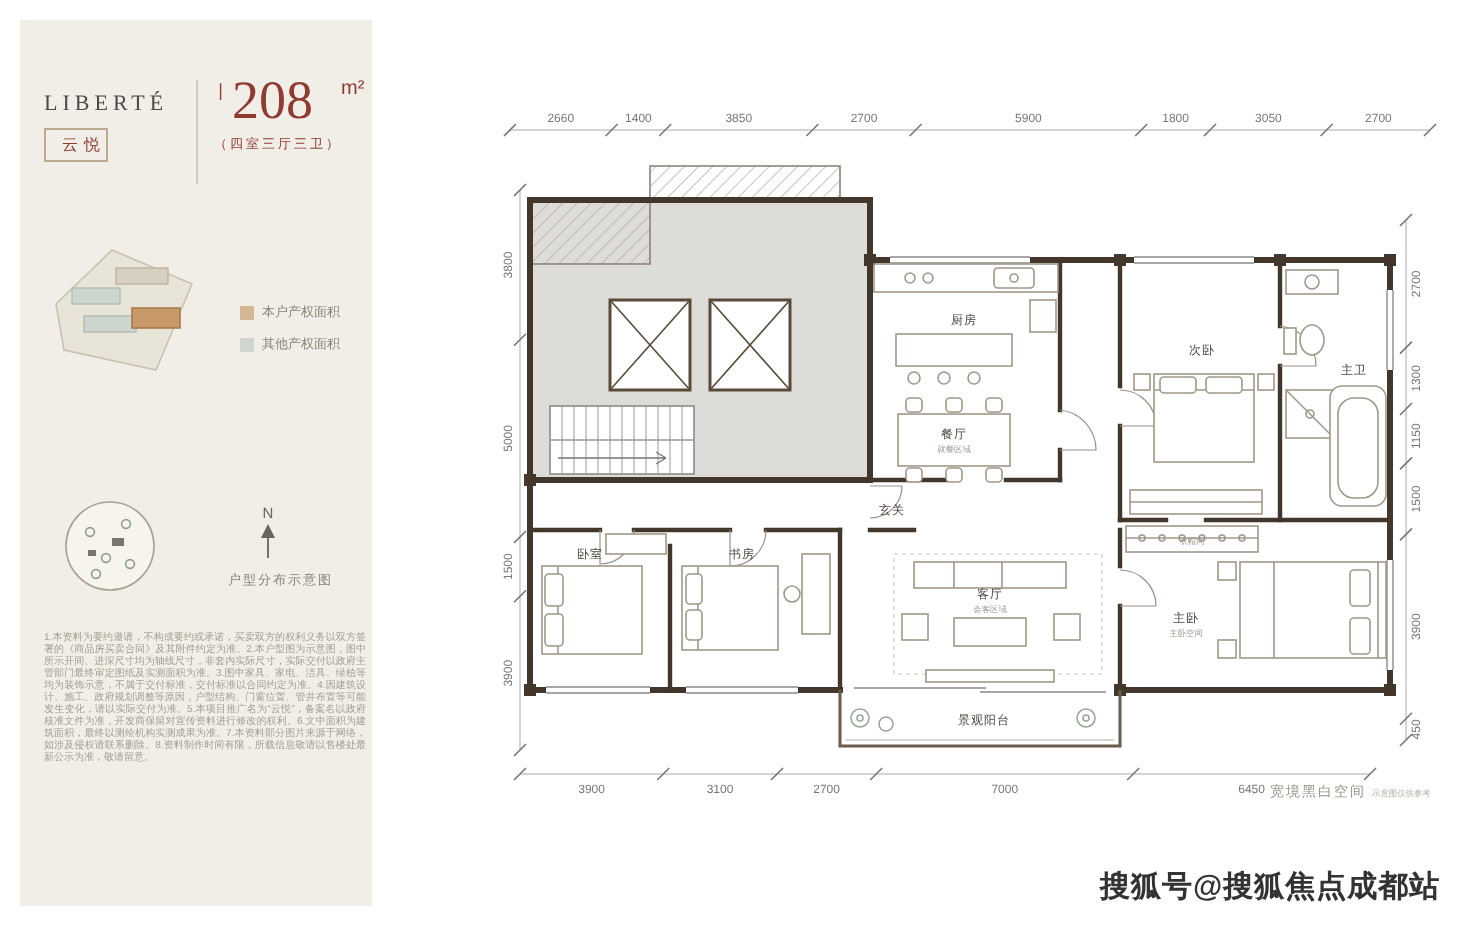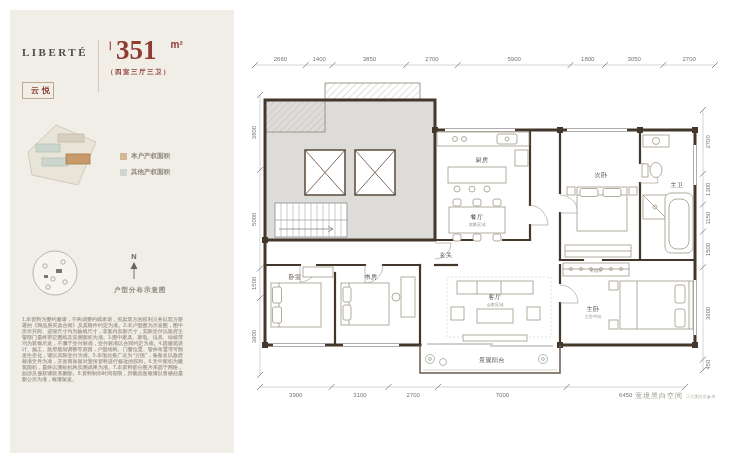--- a/index.html
+++ b/index.html
@@ -1,25 +1,25 @@
 <!DOCTYPE html>
 <html><head>
 <meta charset="utf-8">
 <style>
   html,body{margin:0;padding:0;background:#fff;}
   #page{position:relative;width:740px;height:463px;background:#ffffff;overflow:hidden;
         font-family:"Liberation Sans",sans-serif;}
   .abs{position:absolute;}
 
   
-  .sidebar{position:absolute;left:10px;top:10px;width:224px;height:443px;background:#f1eee7;font-weight:bold;}
+  .sidebar{position:absolute;left:10px;top:10px;width:176px;height:443px;background:#f1eee7;}
   .brand{left:12px;top:36px;font-size:11px;letter-spacing:2.5px;color:#4e4c49;
          font-family:"Liberation Serif",serif;}
   .series{left:12px;top:54px;border:1px solid #bba88d;color:#8e3b32;font-size:8px;
-          letter-spacing:3px;padding:2px 0 2px 8px;margin-top:18px;}
+          letter-spacing:3px;padding:2px 0 2px 8px;}
   .vdivider{left:88px;top:30px;width:1px;height:52px;background:#d2cabb;}
   .area{left:96px;top:26px;color:#8e3b32;display:flex;align-items:flex-start;}
   .area-tick{font-size:9px;margin-top:4px;margin-right:1px;}
   .area-num{font-family:"Liberation Serif",serif;font-size:27px;line-height:28px;}
   .area-unit{font-size:10px;margin-top:3px;margin-left:14px;}
   .area-desc{left:97px;top:58px;font-size:6.5px;letter-spacing:1.5px;color:#8e3b32;}
   .legend{left:110px;top:142px;font-size:6.5px;color:#8a8478;}
   .legend-row{display:flex;align-items:center;gap:4px;margin-bottom:7px;}
   .sw{width:7px;height:7px;}
   .sw1{background:#d4b894;}
@@ -45,21 +45,21 @@
 <body>
 
 <div id="page">
 
   <div class="sidebar">
     <div class="abs brand">LIBERTÉ</div>
     <div class="abs series">云悦</div>
     <div class="abs vdivider"></div>
     <div class="abs area">
       <span class="area-tick">丨</span>
-      <span class="area-num">351</span>
+      <span class="area-num">208</span>
       <span class="area-unit">m²</span>
     </div>
     <div class="abs area-desc">（四室三厅三卫）</div>
 
     <svg class="abs" style="left:16px;top:112px" width="72" height="66" viewBox="0 0 72 66">
       <polygon points="2,30 30,3 70,20 52,63 6,53" fill="#e9e4d8" stroke="#c9c2b2" stroke-width="0.8"></polygon>
       <rect x="10" y="22" width="24" height="8" fill="#ccd6cf" stroke="#aab8ae" stroke-width="0.6"></rect>
       <rect x="16" y="36" width="26" height="8" fill="#ccd6cf" stroke="#aab8ae" stroke-width="0.6"></rect>
       <rect x="32" y="12" width="26" height="8" fill="#d7cfbf" stroke="#b8ae99" stroke-width="0.6"></rect>
       <rect x="40" y="32" width="24" height="10" fill="#c89a6a" stroke="#a87b4a" stroke-width="0.8"></rect>
@@ -347,14 +347,15 @@
       <text class="rl" x="166" y="264">书房</text>
       <text class="rs" x="391" y="257">衣帽间</text>
     </g>
 
     <g>
       <text class="cap" x="478" y="383" text-anchor="end">宽境黑白空间</text>
       <text class="caps" x="481" y="383">示意图仅供参考</text>
     </g>
   </svg>
 
+  <div class="abs watermark">搜狐号@搜狐焦点成都站</div>
 
 </div>
 
 </body></html>

